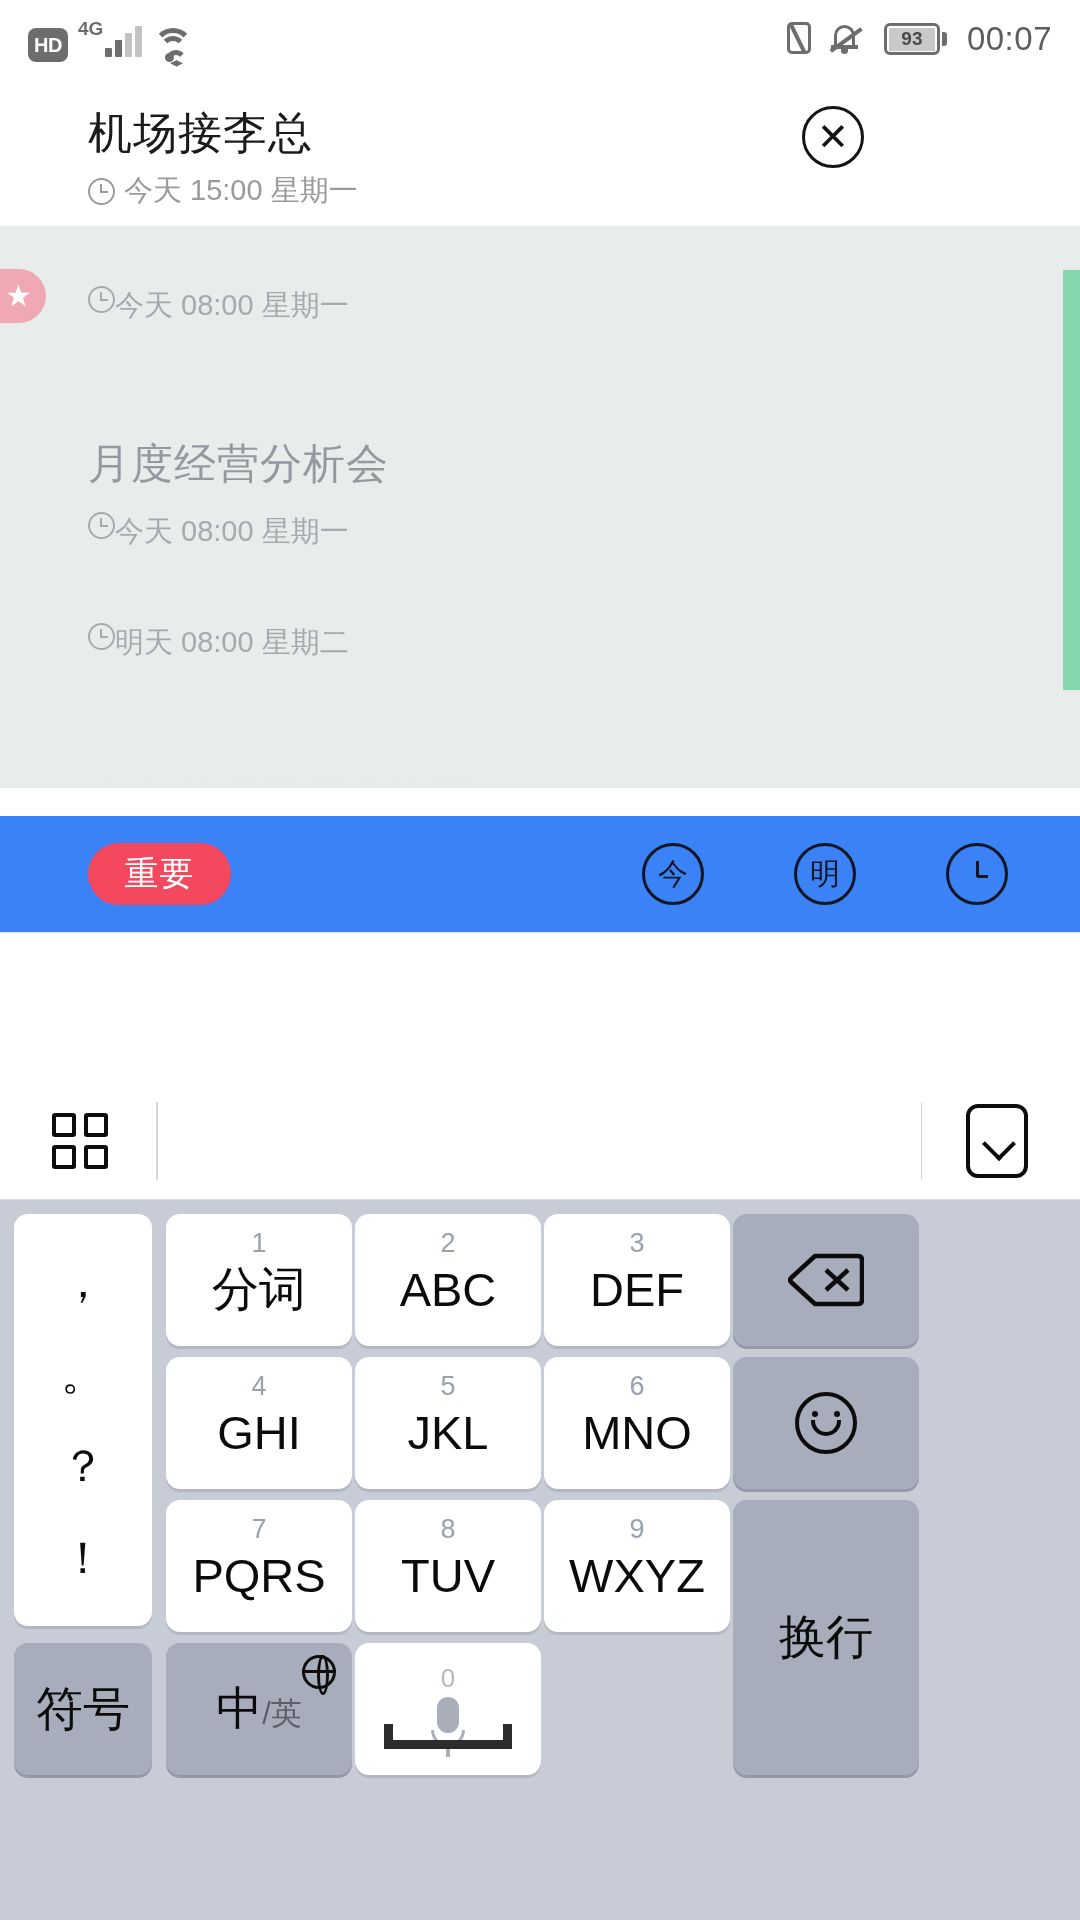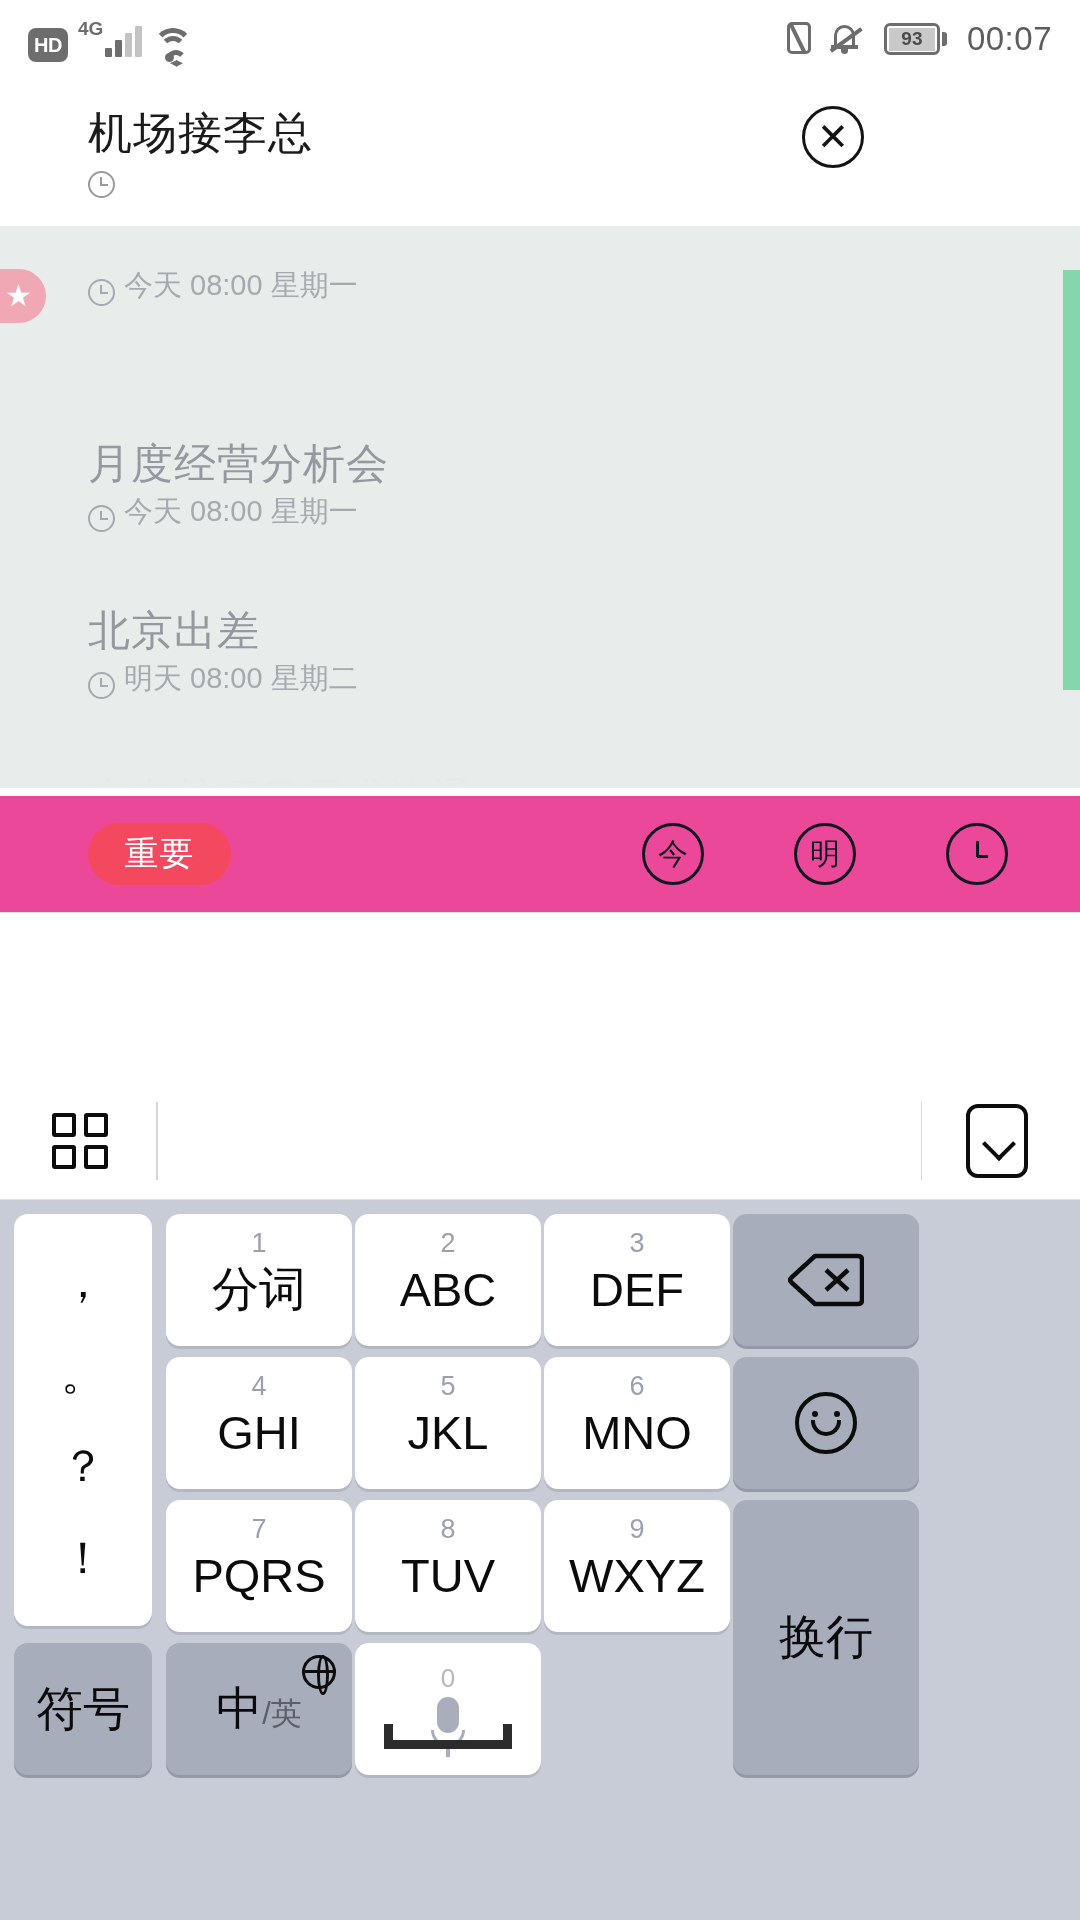--- a/index.html
+++ b/index.html
@@ -98,39 +98,39 @@
 
   
   .tasklist {
     position: absolute; left: 0; top: 226px; width: 1080px; height: 562px;
     background: #e8eceb; overflow: hidden;
   }
   .tl-scroll { position:absolute; right: 0; top: 44px; width: 17px; height: 420px;
                background: #84d6ad; }
   .task { position: relative; padding-left: 88px; }
   .task-title { font-size: 42px; color: #93999f; letter-spacing: 1px; }
-  .task-sub { font-size: 29px; color: #a4aaaf;
-              display:flex; align-items:flex-end; gap: 9px; }
+  .task-sub { margin-top: 20px; font-size: 29px; color: #a4aaaf;
+              display:flex; align-items:flex-start; }
   .t1 { position:absolute; left:0; top: 40px; }
   .t2 { position:absolute; left:0; top: 210px; }
   .t3 { position:absolute; left:0; top: 377px; }
   .t4 { position:absolute; left:0; top: 545px; }
   .star-badge {
     position:absolute; left: -46px; top: 3px; width: 92px; height: 54px;
     background: #efa8b4; border-radius: 27px;
     display:flex; align-items:center; justify-content: flex-end; padding-right: 14px;
   }
   .star-glyph { color: #fff; font-size: 30px; line-height: 1; }
   .tl-fade { position:absolute; left:0; bottom:0; width:1080px; height: 64px;
              background: linear-gradient(to bottom, rgba(232,236,235,0) 0%, rgba(232,236,235,0.92) 72%, #e8eceb 100%); }
 
   
   .actionbar {
-    position: absolute; left: 0; top: 796px; width: 1080px; height: 117px;
-    background: #ec4899; display:flex; align-items:center;
+    position: absolute; left: 0; top: 816px; width: 1080px; height: 117px;
+    background: #3b82f6; display:flex; align-items:center;
     border-bottom: 1.5px solid #e2e2e2;
   }
   .pill-important {
     margin-left: 88px; width: 143px; height: 62px; border-radius: 31px;
     background: #f4485f; color: #fff; font-size: 34px;
     display:flex; align-items:center; justify-content:center; letter-spacing: 1px;
   }
   .round-btns { margin-left: auto; margin-right: 72px; display:flex; gap: 90px; }
   .round-btn { width: 62px; height: 62px; border: 3.5px solid #121622; border-radius: 50%;
                display:flex; align-items:center; justify-content:center;
@@ -260,20 +260,21 @@
         <div class="batt-cap"></div>
       </div>
       <div class="sb-time">00:07</div>
     </div>
   </div>
 
   <div class="header">
     <div class="hdr-title">机场接李总</div>
     <div class="hdr-sub">
       <span class="clock-ico"></span>
+      <span>今天 15:00 星期一</span>
     </div>
     <div class="close-btn">✕</div>
   </div>
 
   <div class="tasklist">
     <div class="tl-scroll"></div>
 
     <div class="task t1">
       <div class="star-badge">
         <span class="star-glyph">★</span>
@@ -286,21 +287,20 @@
 
     <div class="task t2">
       <div class="task-title">月度经营分析会</div>
       <div class="task-sub">
         <span class="clock-ico"></span>
         <span>今天 08:00 星期一</span>
       </div>
     </div>
 
     <div class="task t3">
-      <div class="task-title">北京出差</div>
       <div class="task-sub">
         <span class="clock-ico"></span>
         <span>明天 08:00 星期二</span>
       </div>
     </div>
 
     <div class="task t4">
       <div class="task-title">充电桩项目需求沟通</div>
     </div>
 

